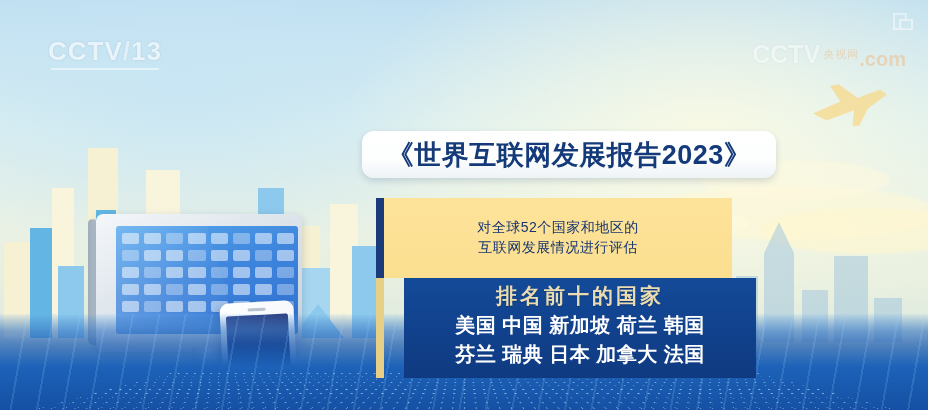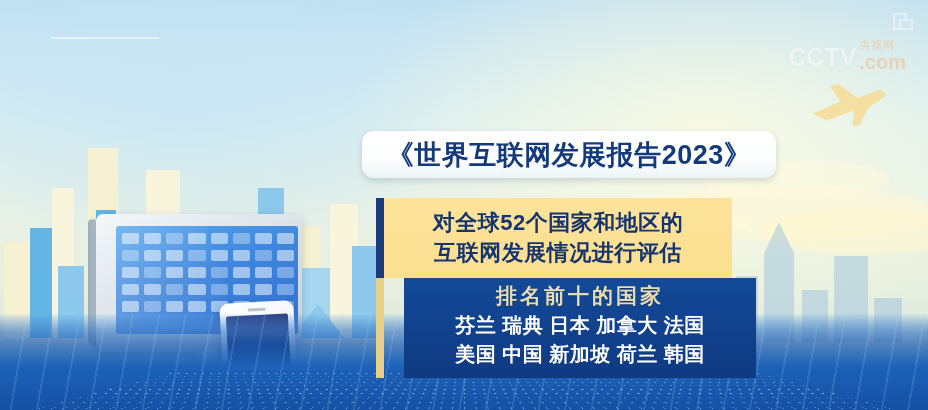--- a/index.html
+++ b/index.html
@@ -196,21 +196,21 @@
     background:linear-gradient(180deg,#fde39a 0%,#fbdf90 100%);
     display:flex; flex-direction:column; align-items:center; justify-content:center;
     gap:2px;
   }
   .yellow-bar {
     position:absolute; left:376px; top:198px;
     width:9px; height:80px;
     background:#1a3a7a;
   }
   .yellow-line {
-    font-size:22px; font-weight:bold; color:#16356f;
+    font-size:14px; font-weight:normal; color:#16356f;
     letter-spacing:.5px; white-space:nowrap; line-height:1.28;text-align:right;
   }
 
   
   .blue-box {
     position:absolute; left:404px; top:278px;
     width:352px; height:100px;
     background:linear-gradient(180deg,#134a98 0%,#11418c 55%,#0f3a80 100%);
     display:flex; flex-direction:column; align-items:center;
     padding-top:3px;
@@ -257,21 +257,21 @@
   .cctv-wm {
     position:absolute; right:22px; top:40px;
     display:flex; align-items:flex-end; gap:3px;
     opacity:.45;
   }
   .wm-cctv {
     font-size:25px; font-weight:bold; color:#ffffff;
     letter-spacing:0px;
     text-shadow:0 0 2px rgba(150,180,200,.55);
   }
-  .wm-right { display:flex; flex-direction:column; line-height:1; }
+  .wm-right { display:flex; flex-direction:row; line-height:1; }
   .wm-cn { font-size:11px; color:#f0b57a; letter-spacing:1px; margin-bottom:1px; }
   .wm-com { font-size:20px; font-weight:bold; color:#f0b57a; letter-spacing:0px; }
 
   .pip-icon {
     position:absolute; right:14px; top:12px;
     width:22px; height:19px;
     opacity:.5;
   }
 </style>
 </head>
@@ -399,25 +399,28 @@
 
   <div class="yellow-bar"></div>
   <div class="yellow-box">
     <span class="yellow-line">对全球52个国家和地区的</span>
     <span class="yellow-line">互联网发展情况进行评估</span>
   </div>
 
   <div class="blue-bar"></div>
   <div class="blue-box">
     <span class="blue-head">排名前十的国家</span>
+    <span class="country-row">美国  中国  新加坡  荷兰  韩国</span>
     <span class="country-row">芬兰  瑞典  日本  加拿大  法国</span>
-    <span class="country-row">美国  中国  新加坡  荷兰  韩国</span>
   </div>
 
   <div class="cctv13">
+    <div class="cctv13-main">
+      <span>CCTV</span><span style="opacity:.75;">/</span><span>13</span>
+    </div>
     <div class="cctv13-rule"></div>
   </div>
 
   <div class="cctv-wm">
     <span class="wm-cctv">CCTV</span>
     <span class="wm-right">
       <span class="wm-cn">央视网</span>
       <span class="wm-com">.com</span>
     </span>
   </div>

